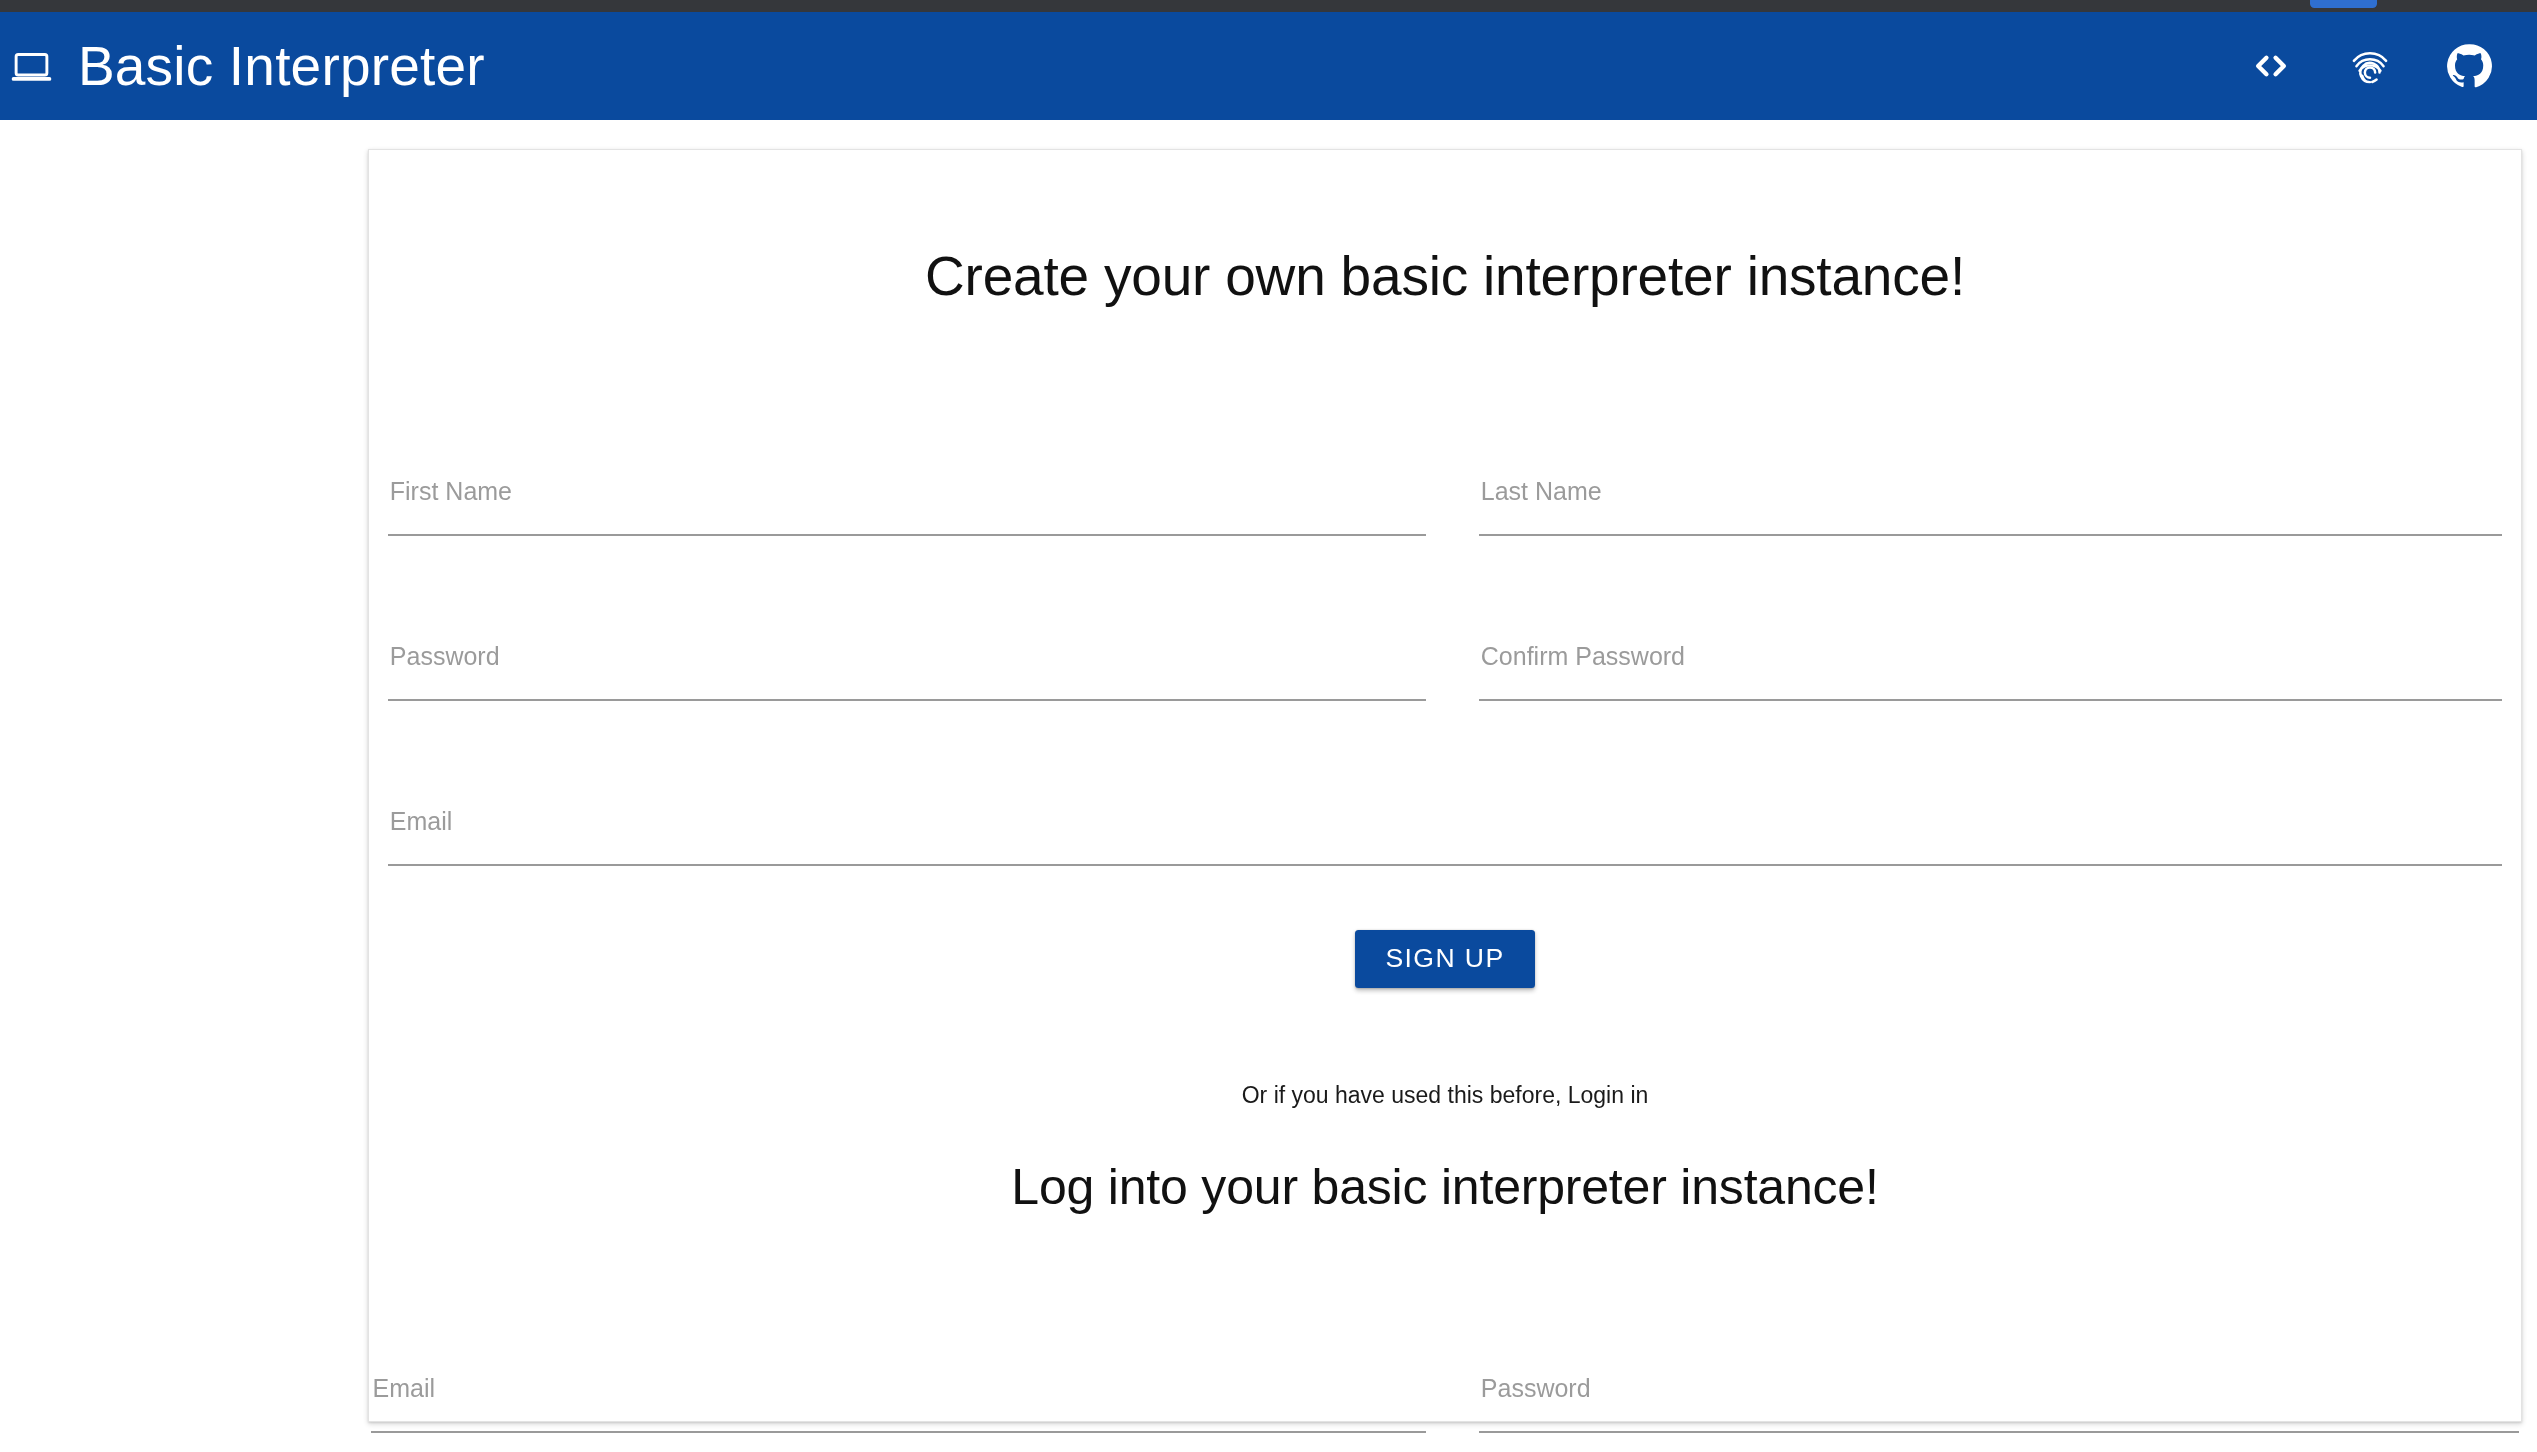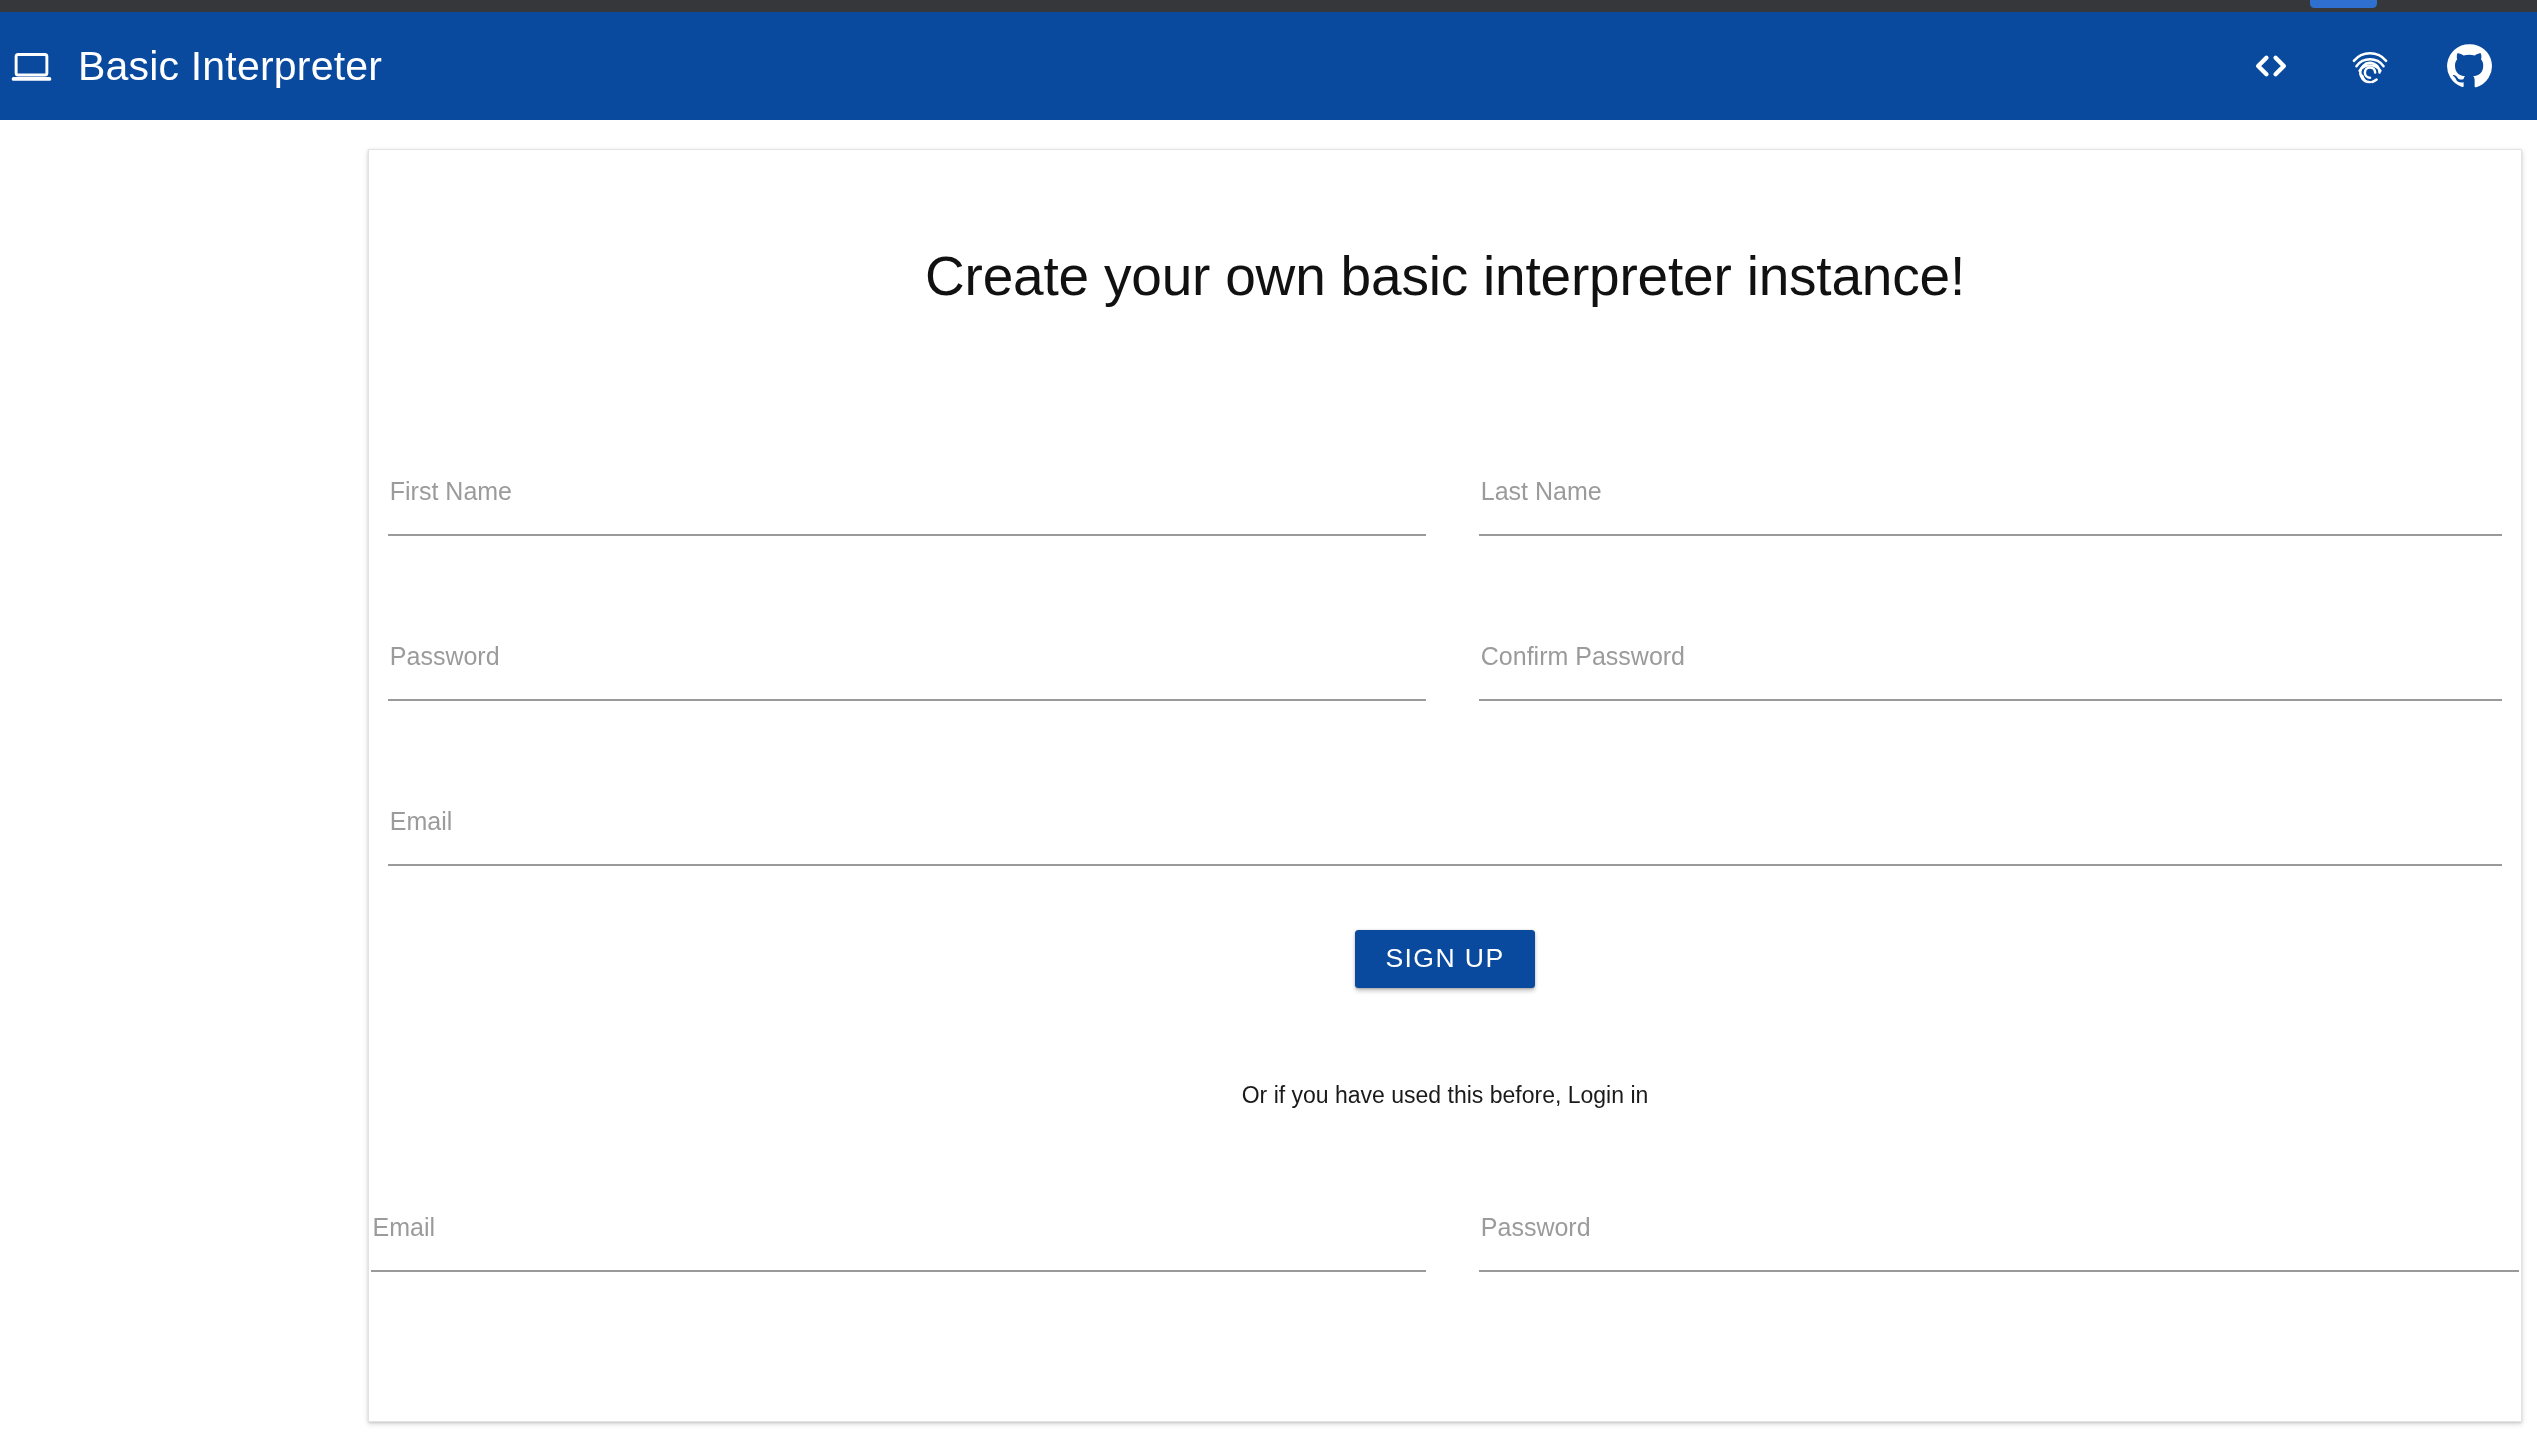--- a/index.html
+++ b/index.html
@@ -52,21 +52,21 @@
     gap: 23px;
     padding-left: 8.9px;
   }
   .laptop-icon {
     width: 41px;
     height: 41px;
     display: block;
   }
   .app-title {
     color: #ffffff;
-    font-size: 41px;
+    font-size: 55px;
     font-weight: 400;
     letter-spacing: 0.2px;
     line-height: 1;
     white-space: nowrap;
   }
   .appbar-right {
     display: flex;
     align-items: center;
     gap: 53px;
     padding-right: 14px;
@@ -306,20 +306,23 @@
       </div>
     </div>
 
     <div class="btn-wrap signup-btn-row">
       <button class="btn btn-signup">SIGN UP</button>
     </div>
   </section>
 
   <p class="helper-text">Or if you have used this before, Login in</p>
 
+  <div class="login-heading-wrap">
+    <h2 class="heading-login">Log into your basic interpreter instance!</h2>
+  </div>
 
   <section class="fields-login">
     <div class="field-row">
       <div class="field-cell left">
         <div class="field-inner">
           <span class="field-label">Email</span>
           <input class="field-input" type="email" placeholder="Email" style="">
           <div class="field-underline"></div>
         </div>
       </div>

